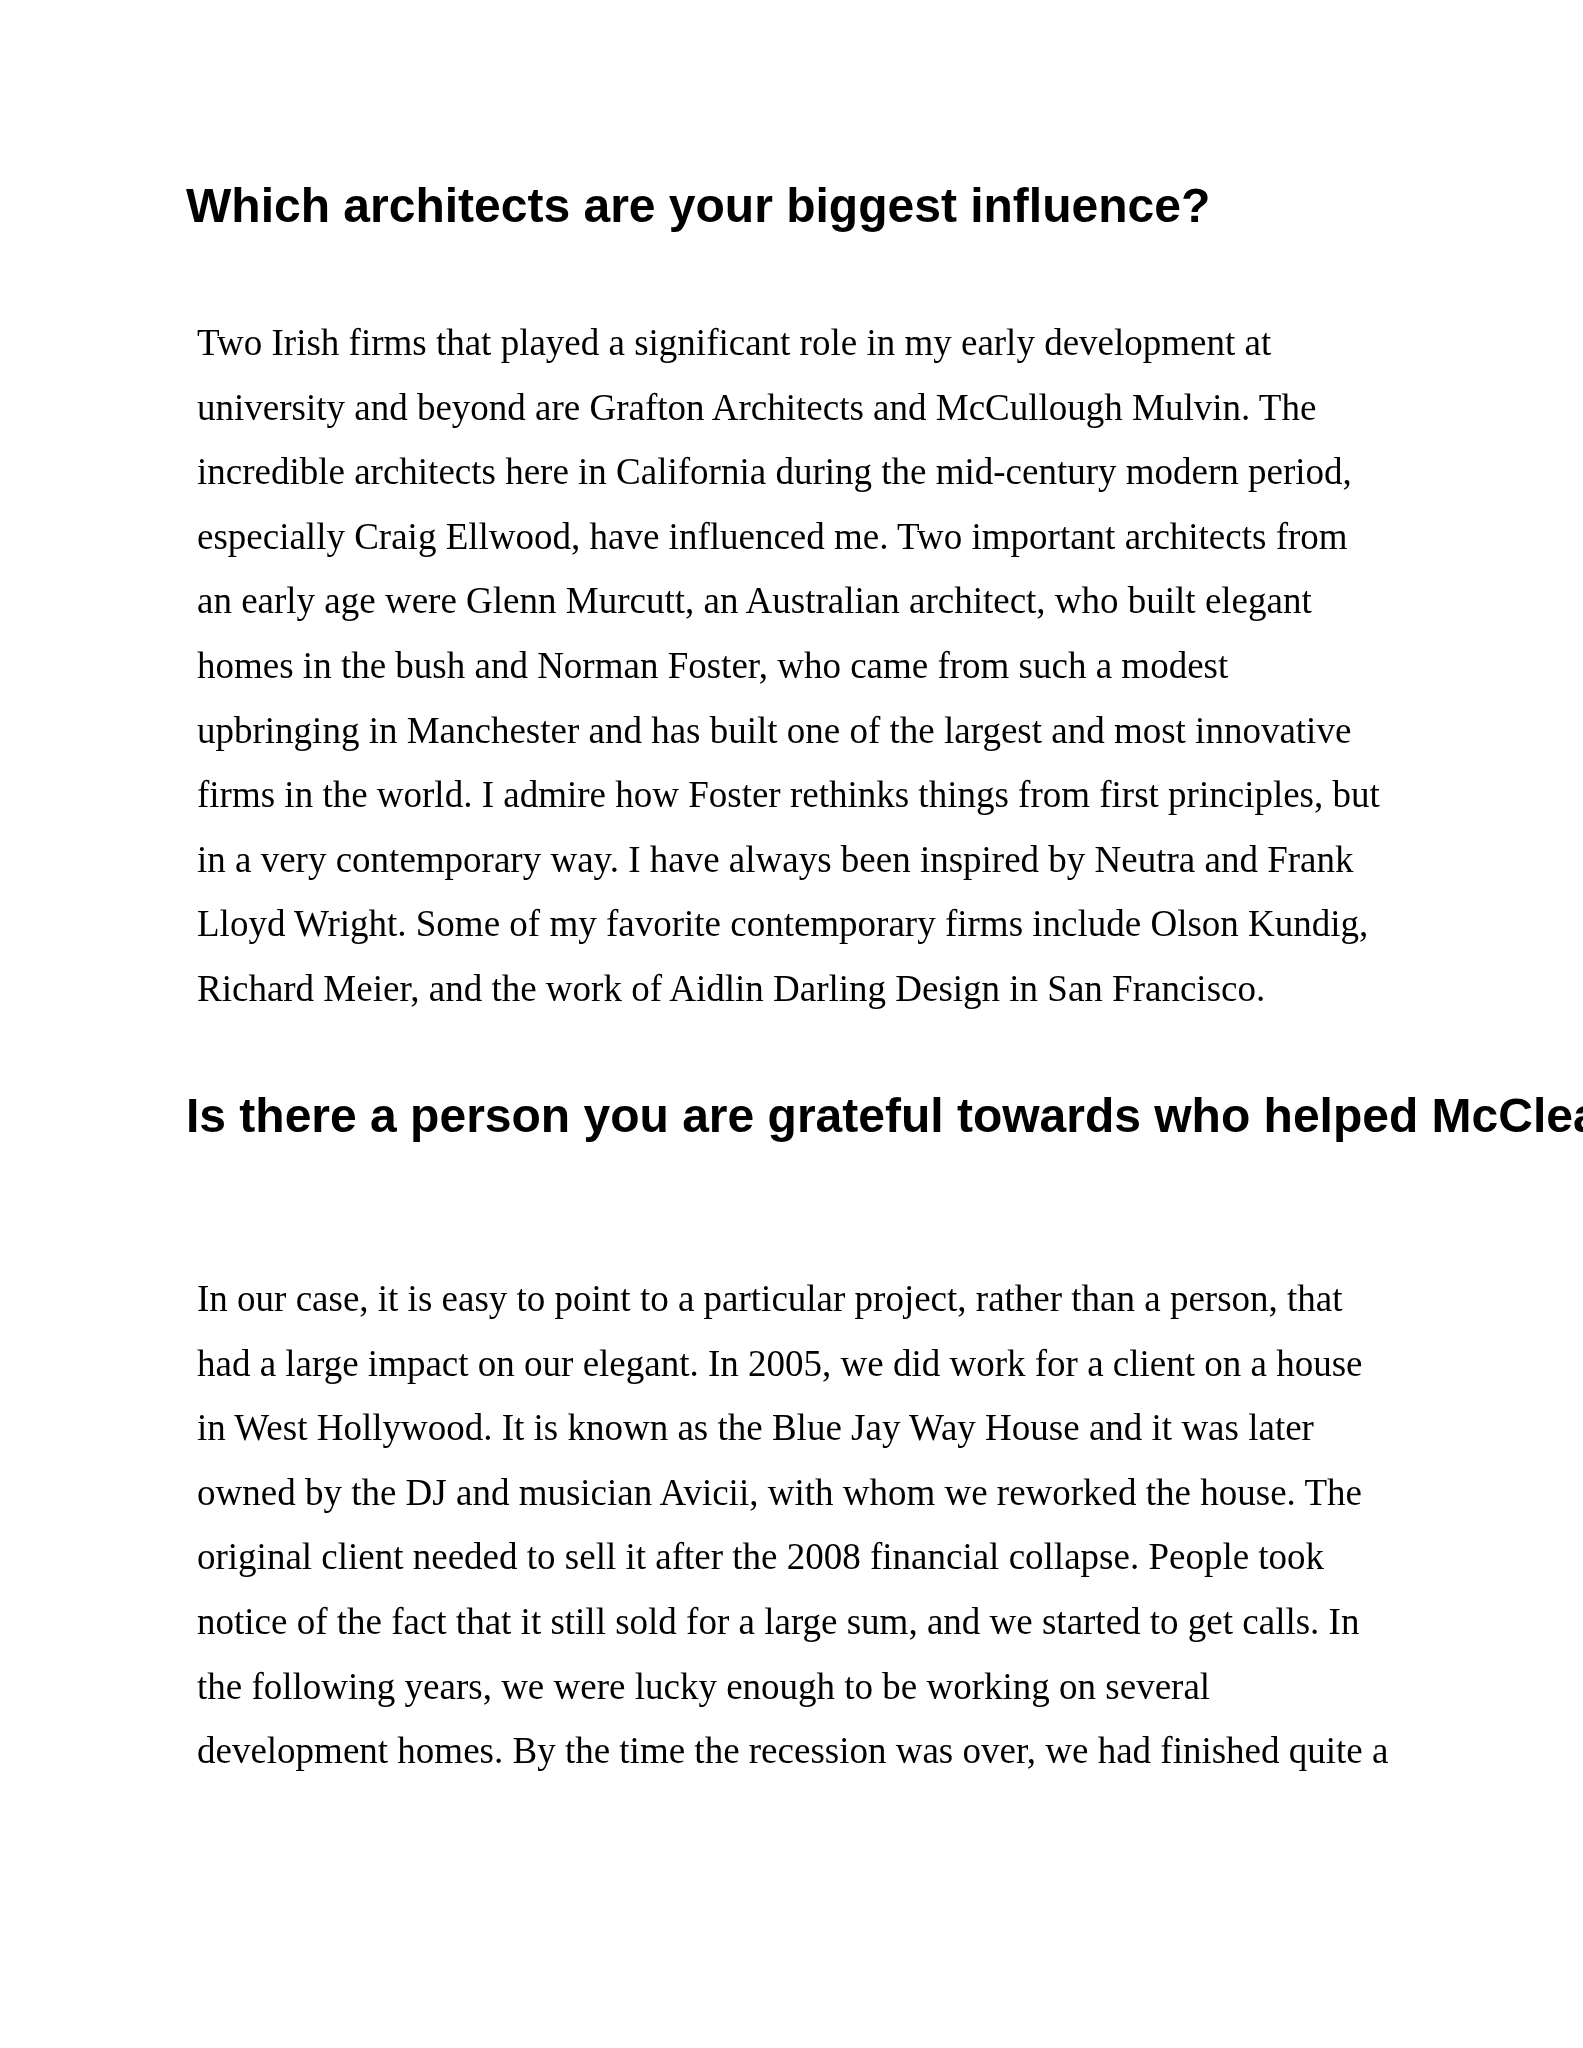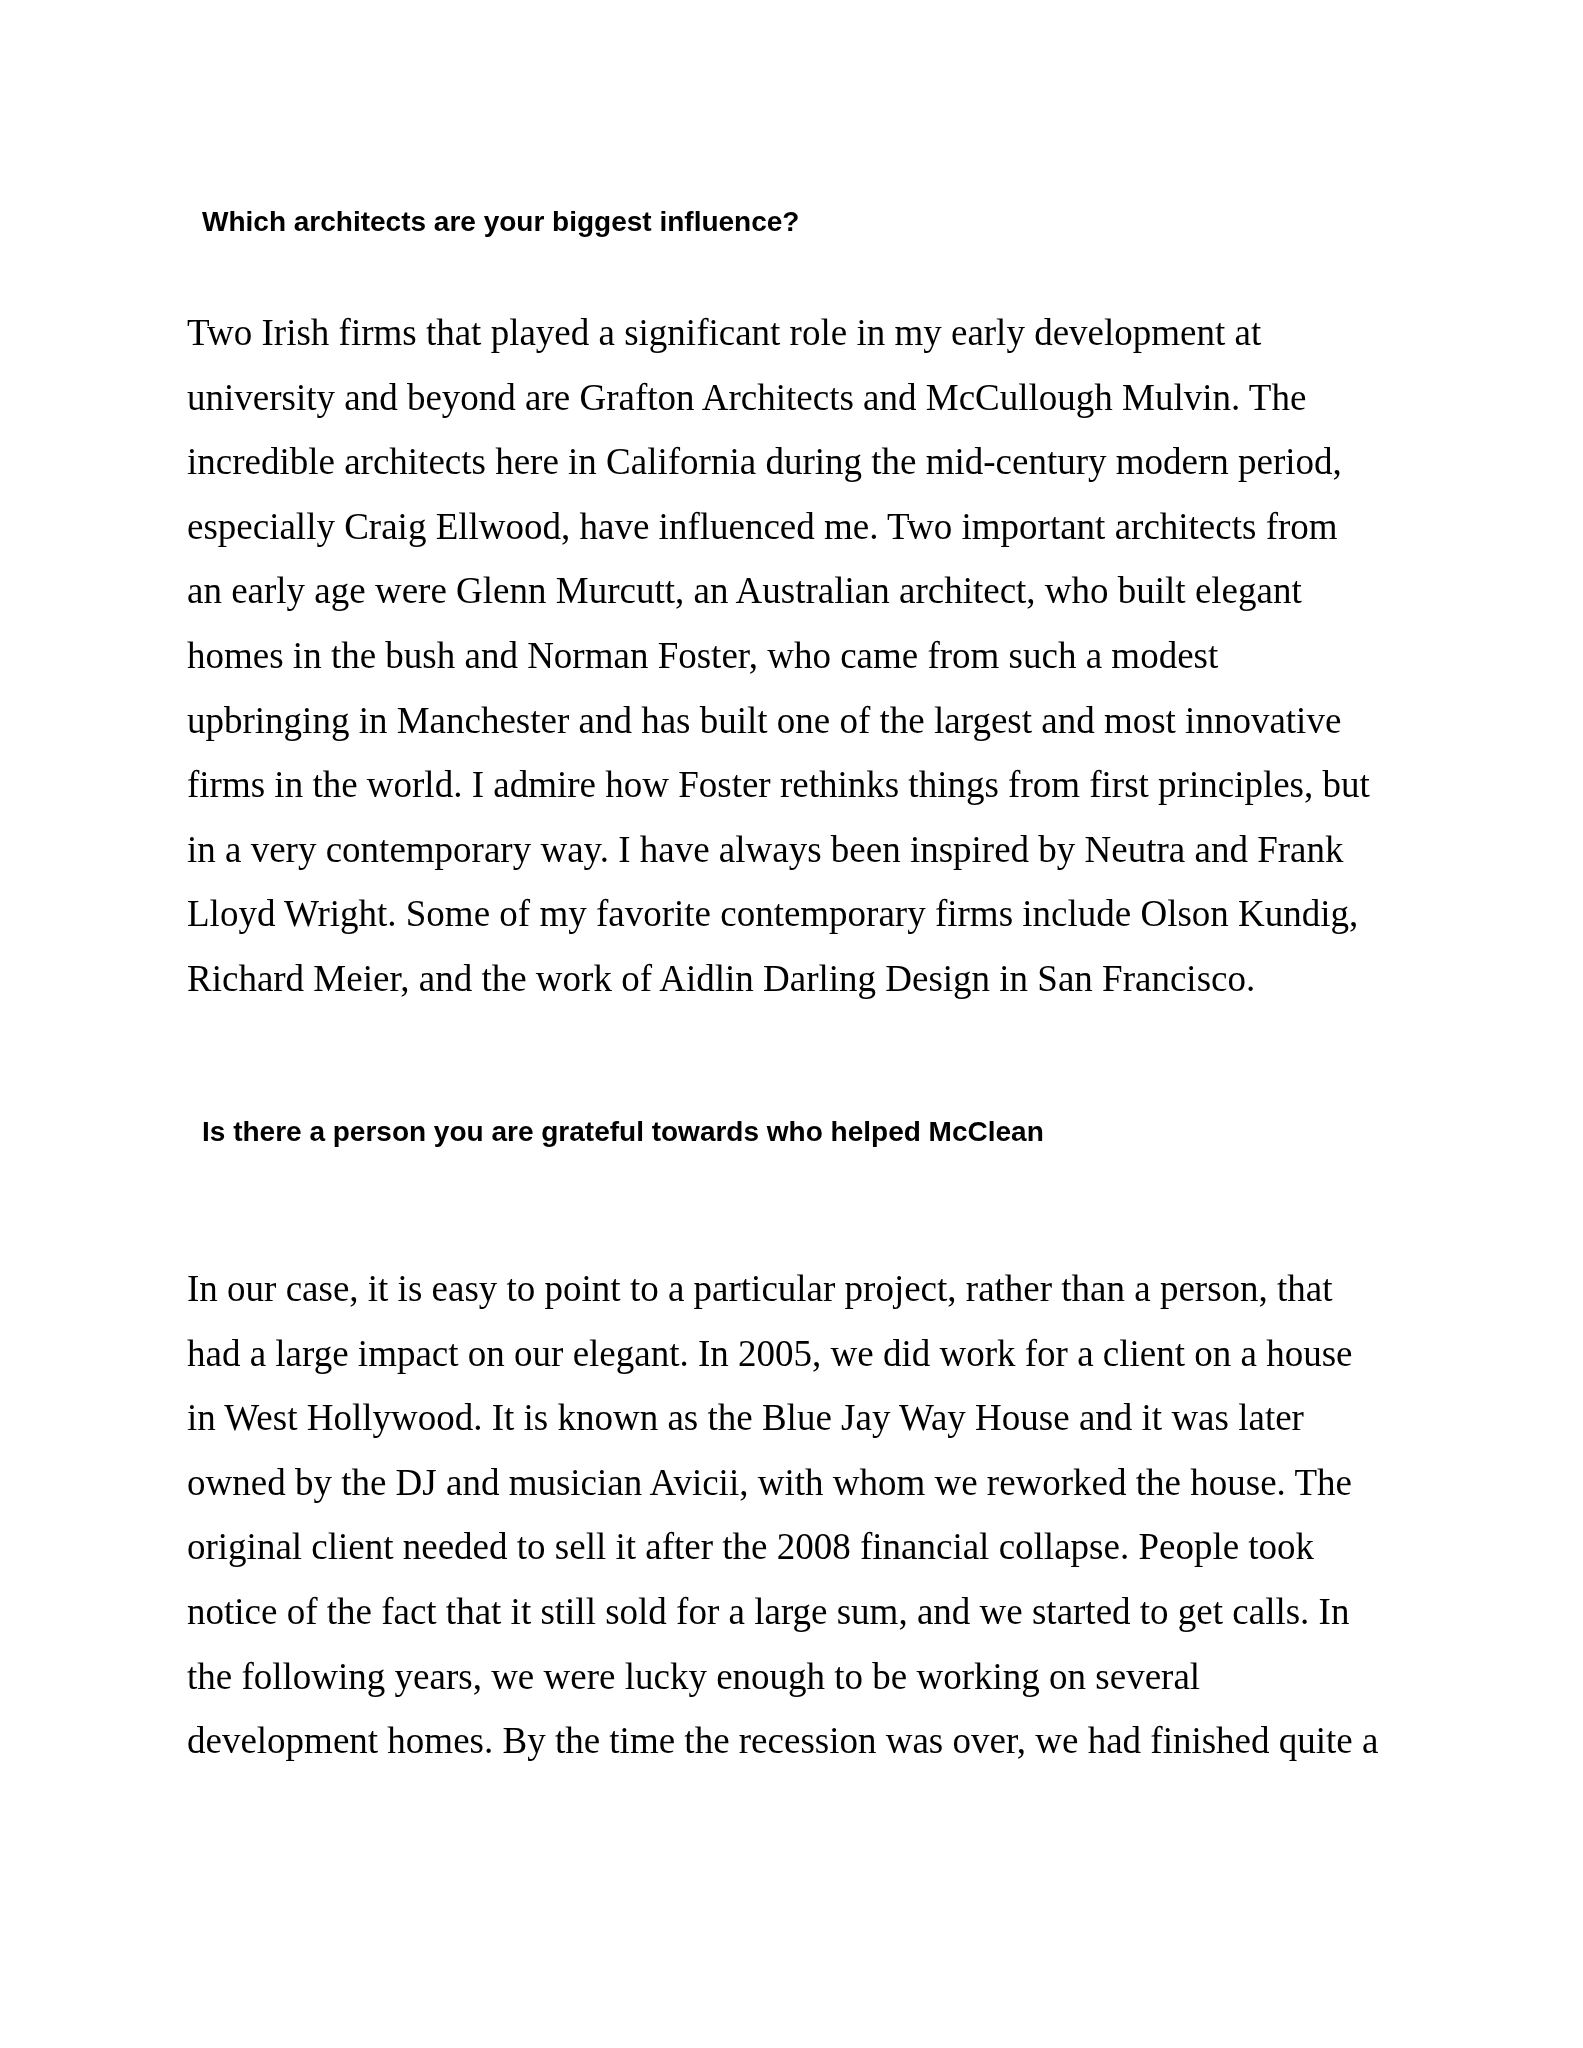--- a/index.html
+++ b/index.html
@@ -10,34 +10,34 @@
   .page {
     position: relative;
     width: 1583px;
     height: 2048px;
     background: #ffffff;
     overflow: hidden;
   }
   .heading {
     position: absolute;
     left: 186px;
-    margin: 16px;
+    margin: 0;
     color: #000000;
     font-family: "Liberation Sans", "DejaVu Sans", sans-serif;
     font-weight: 700;
-    font-size: 28px;
+    font-size: 48px;
     line-height: 45px;
   }
   .heading .line {
     white-space: nowrap;
   }
   .body-paragraph {
     position: absolute;
     left: 186px;
-    margin: 1px;
+    margin: 11px;
     color: #000000;
     font-family: "Liberation Serif", "DejaVu Serif", serif;
     font-weight: 400;
     font-size: 37px;
     line-height: 64.6px;
   }
   .body-paragraph .line {
     white-space: nowrap;
   }
   #heading-1 { top: 183px; }

